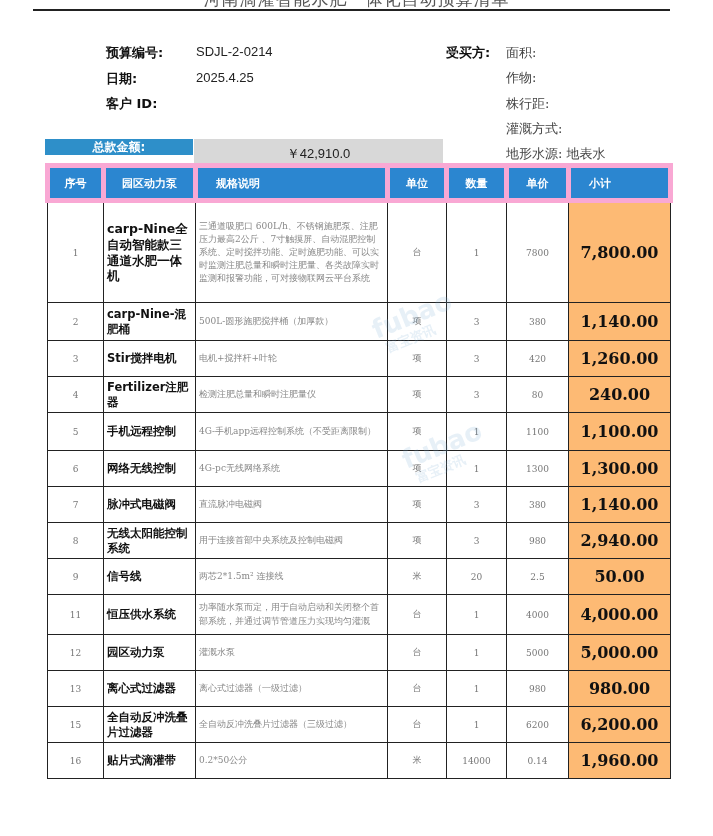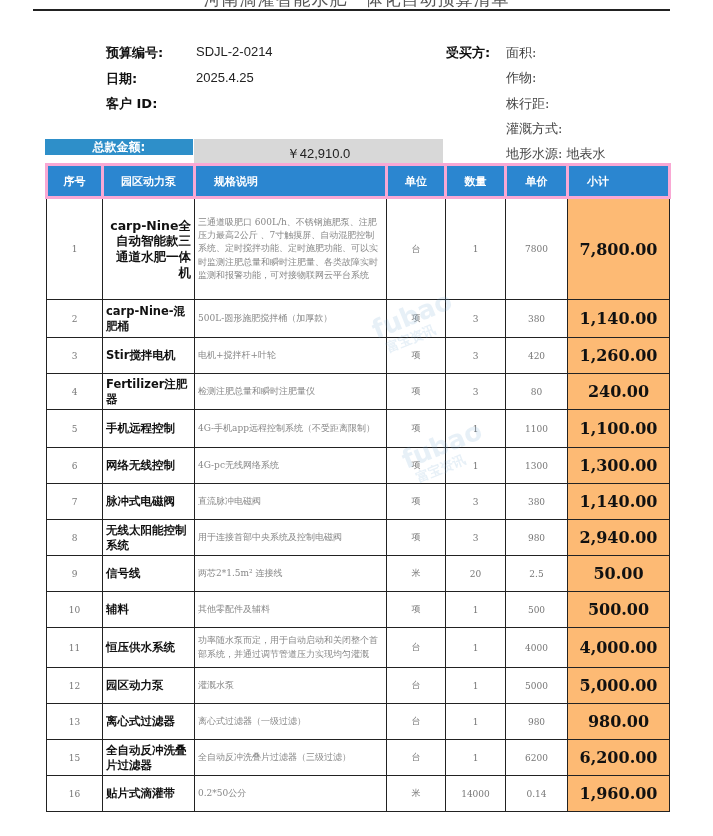--- a/index.html
+++ b/index.html
@@ -5,27 +5,27 @@
   html,body{margin:0;padding:0;background:#fff;}
   body{width:713px;height:836px;position:relative;overflow:hidden;font-family:"DejaVu Sans","Liberation Sans",sans-serif;color:#222;}
   .title-cut{position:absolute;left:0;top:-12px;width:713px;text-align:center;font-size:17px;color:#555;font-family:"DejaVu Serif",serif;letter-spacing:1px;}
   .top-rule{position:absolute;left:33px;top:9px;width:637px;height:2px;background:#222;}
   .meta-label{position:absolute;font-weight:bold;font-size:13px;color:#111;}
   .meta-val{position:absolute;font-size:13px;color:#222;font-family:"Liberation Sans",sans-serif;}
   .buyer-line{position:absolute;left:506px;font-size:13px;color:#444;font-family:"DejaVu Serif",serif;}
   .total-label{position:absolute;left:45px;top:139px;width:148px;height:16px;background:#2e8fc9;color:#fff;font-size:12px;font-weight:bold;display:flex;align-items:center;justify-content:center;}
   .total-val{position:absolute;left:194px;top:139px;width:249px;height:30px;background:#d8d8d8;display:flex;align-items:center;justify-content:center;font-size:13px;font-family:"Liberation Sans",sans-serif;color:#222;}
   table{position:absolute;left:45px;top:163px;border-collapse:collapse;table-layout:fixed;width:623px;}
-  th{background:#2b86d0;color:#fff;font-size:11px;font-weight:bold;height:30px;border:3px solid #f9a8d4;padding:0 4px;}
+  th{background:#2b86d0;color:#fff;font-size:11px;font-weight:bold;height:30px;border:5px solid #f9a8d4;padding:0 4px;}
   th.left{text-align:left;padding-left:18px;}
   td{border:1.5px solid #222;font-size:9px;color:#777;text-align:center;font-family:"DejaVu Serif",serif;padding:0 3px;}
   td.name{text-align:left;color:#111;font-weight:bold;font-size:11.5px;font-family:"DejaVu Sans",sans-serif;line-height:1.25;}
   td.spec{text-align:left;color:#888;font-size:9px;line-height:1.45;}
   td.sub{background:#fdba74;color:#111;font-weight:bold;font-size:16px;}
-  td.name.big{font-size:12.5px;text-align:right;}
+  td.name.big{font-size:12.5px;}
   .spec-clip{max-height:72px;overflow:hidden;}
   .wm{position:absolute;color:rgba(120,170,210,0.18);font-weight:bold;transform:rotate(-22deg);pointer-events:none;font-family:"DejaVu Sans",sans-serif;}
 </style>
 </head>
 <body>
 
 <div class="title-cut">河南滴灌智能水肥一体化自动预算清单</div>
 <div class="top-rule"></div>
 
 <div class="meta-label" style="left:106px;top:44px;">预算编号:</div>
@@ -142,29 +142,20 @@
       </tr>
       <tr style="height: 36px;">
         <td>9</td>
         <td class="name">信号线</td>
         <td class="spec">两芯2*1.5m² 连接线</td>
         <td>米</td>
         <td>20</td>
         <td>2.5</td>
         <td class="sub">50.00</td>
       </tr>
-      <tr style="height: 36px;">
-        <td>10</td>
-        <td class="name">辅料</td>
-        <td class="spec">其他零配件及辅料</td>
-        <td>项</td>
-        <td>1</td>
-        <td>500</td>
-        <td class="sub">500.00</td>
-      </tr>
       <tr style="height: 40px;">
         <td>11</td>
         <td class="name">恒压供水系统</td>
         <td class="spec">功率随水泵而定，用于自动启动和关闭整个首部系统，并通过调节管道压力实现均匀灌溉</td>
         <td>台</td>
         <td>1</td>
         <td>4000</td>
         <td class="sub">4,000.00</td>
       </tr>
       <tr style="height: 36px; margin-top: 24px;">

